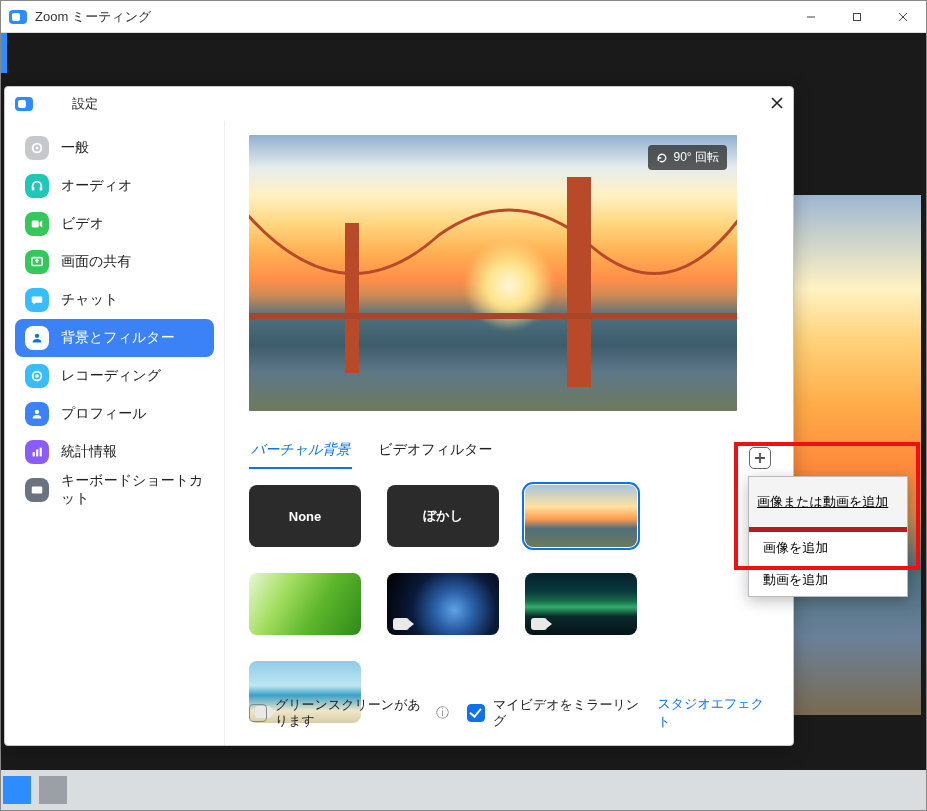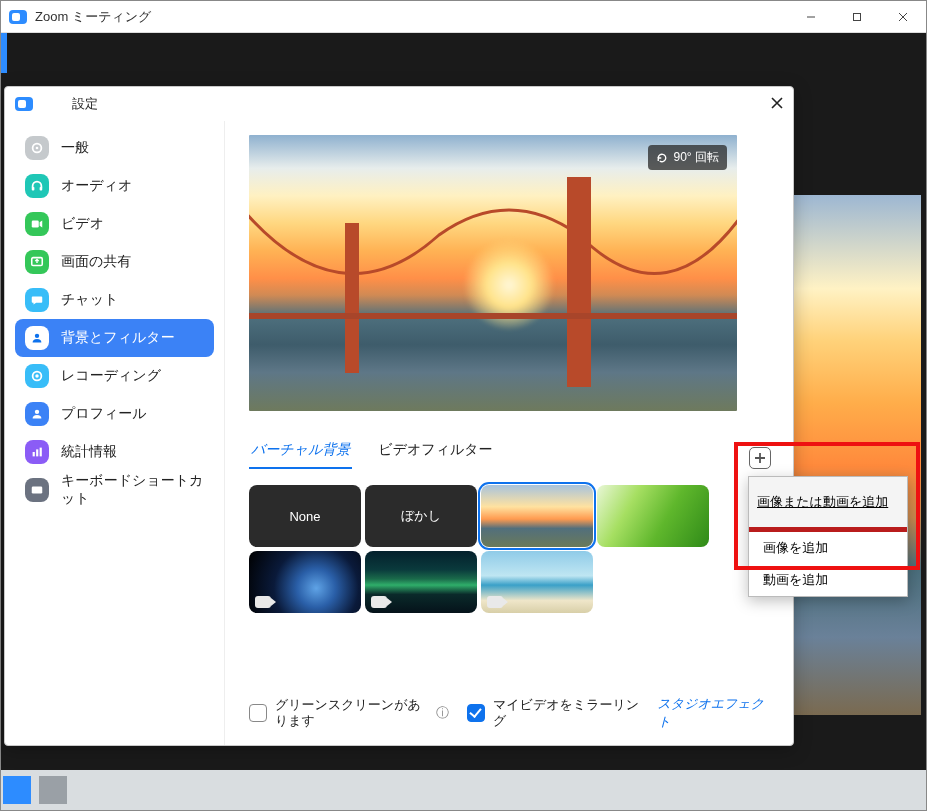--- a/index.html
+++ b/index.html
@@ -92,21 +92,21 @@
   .tabs { display: flex; gap: 24px; margin-top: 28px; font-size: 14px; }
   .tab { padding: 2px 2px 8px 2px; color: #222; cursor: pointer; }
   .tab.active { color: #0e72ed; border-bottom: 2px solid #0e72ed; font-style: italic; }
 
   .add-btn {
     position: absolute; right: 22px; top: 326px; width: 22px; height: 22px;
     border: 1.5px solid #666; border-radius: 5px; display: flex; align-items: center; justify-content: center;
     font-size: 16px; color: #444; background: #fff; cursor: pointer;
   }
 
-  .thumbs { display: flex; flex-wrap: wrap; gap: 4px; margin-top: 16px; width: 520px; }
+  .thumbs { display: flex; flex-wrap: wrap; gap: 26px; margin-top: 16px; width: 520px; font-weight: bold; }
   .thumb {
     width: 112px; height: 62px; border-radius: 8px; position: relative; overflow: hidden;
     display: flex; align-items: center; justify-content: center; color: #fff; font-size: 13px;
     cursor: pointer;
   }
   .thumb.dark { background: #2b2b2b; }
   .thumb.selected { outline: 2.5px solid #0e72ed; outline-offset: 1px; }
   .thumb .vcam {
     position: absolute; left: 6px; bottom: 5px; width: 16px; height: 12px; border-radius: 3px;
     background: #e9e9e9;
@@ -137,21 +137,21 @@
   }
   .chk { width: 18px; height: 18px; border: 1.5px solid #888; border-radius: 4px; flex: 0 0 18px; }
   .chk.checked { background: #0e72ed; border-color: #0e72ed; position: relative; }
   .chk.checked::after {
     content: ""; position: absolute; left: 4px; top: 1px; width: 5px; height: 9px;
     border: solid #fff; border-width: 0 2px 2px 0; transform: rotate(40deg);
   }
   .opt { display: flex; align-items: center; gap: 8px; max-width: 200px; line-height: 1.2; }
   .opt .help { color: #888; }
   .opt .lbl { flex: 1; }
-  .studio { margin-left: auto; color: #0e72ed; cursor: pointer; font-style: italic; }
+  .studio { margin-left: auto; color: #0e72ed; cursor: pointer; }
 
   
   .popup {
     position: absolute; left: 748px; top: 476px; width: 160px;
     background: #fff; border: 1px solid #bbb; box-shadow: 0 4px 14px rgba(0,0,0,.25);
     font-size: 13px;
   }
   .popup .hdr { padding: 16px 8px; background: #f4f4f4; border-bottom: 5px solid #b91c1c; white-space: nowrap; overflow: hidden; text-decoration: underline; }
   .popup .mi { padding: 7px 14px; cursor: pointer; }
 

